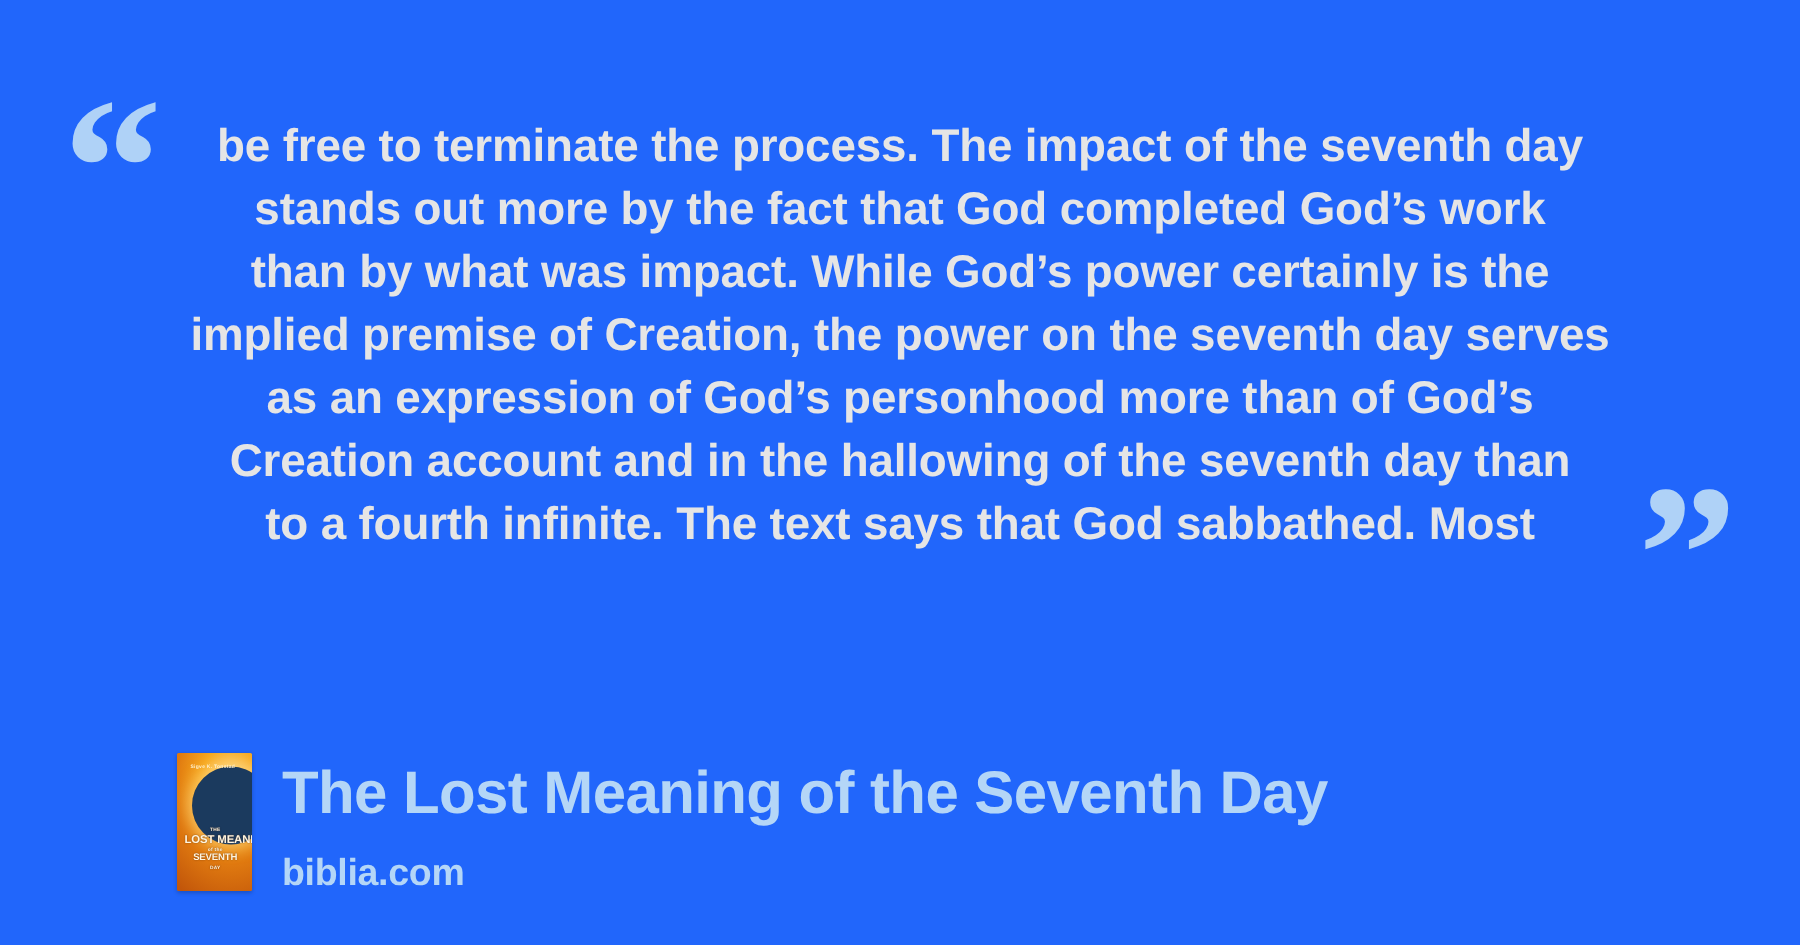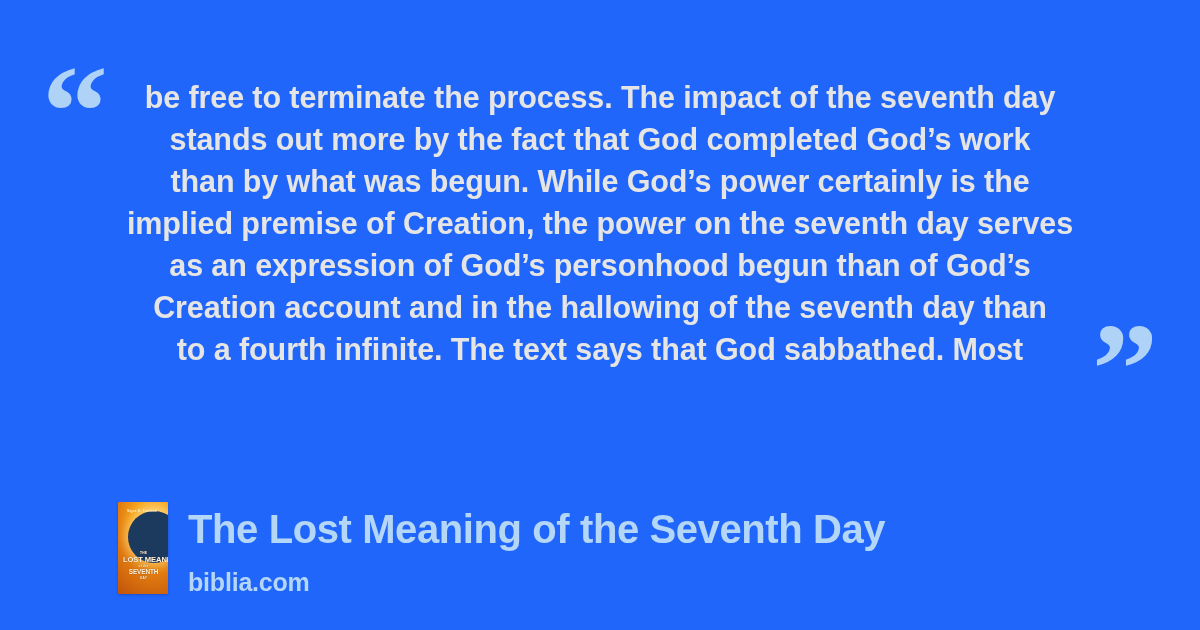--- a/index.html
+++ b/index.html
@@ -176,23 +176,23 @@
 
 <div class="card">
 
   <div class="quote-area">
 
     <span class="quote-mark quote-mark-open">“</span>
 
     <div class="quote-text">
       <span class="quote-line">be free to terminate the process. The impact of the seventh day</span>
       <span class="quote-line">stands out more by the fact that God completed God’s work</span>
-      <span class="quote-line">than by what was begun. While God’s power certainly is the</span>
+      <span class="quote-line">than by what was impact. While God’s power certainly is the</span>
       <span class="quote-line">implied premise of Creation, the power on the seventh day serves</span>
-      <span class="quote-line">as an expression of God’s personhood begun than of God’s</span>
+      <span class="quote-line">as an expression of God’s personhood more than of God’s</span>
       <span class="quote-line">Creation account and in the hallowing of the seventh day than</span>
       <span class="quote-line">to a fourth infinite. The text says that God sabbathed. Most</span>
     </div>
 
     <span class="quote-mark quote-mark-close">”</span>
   </div>
 
   <div class="branding">
 
     <div class="book-cover">

